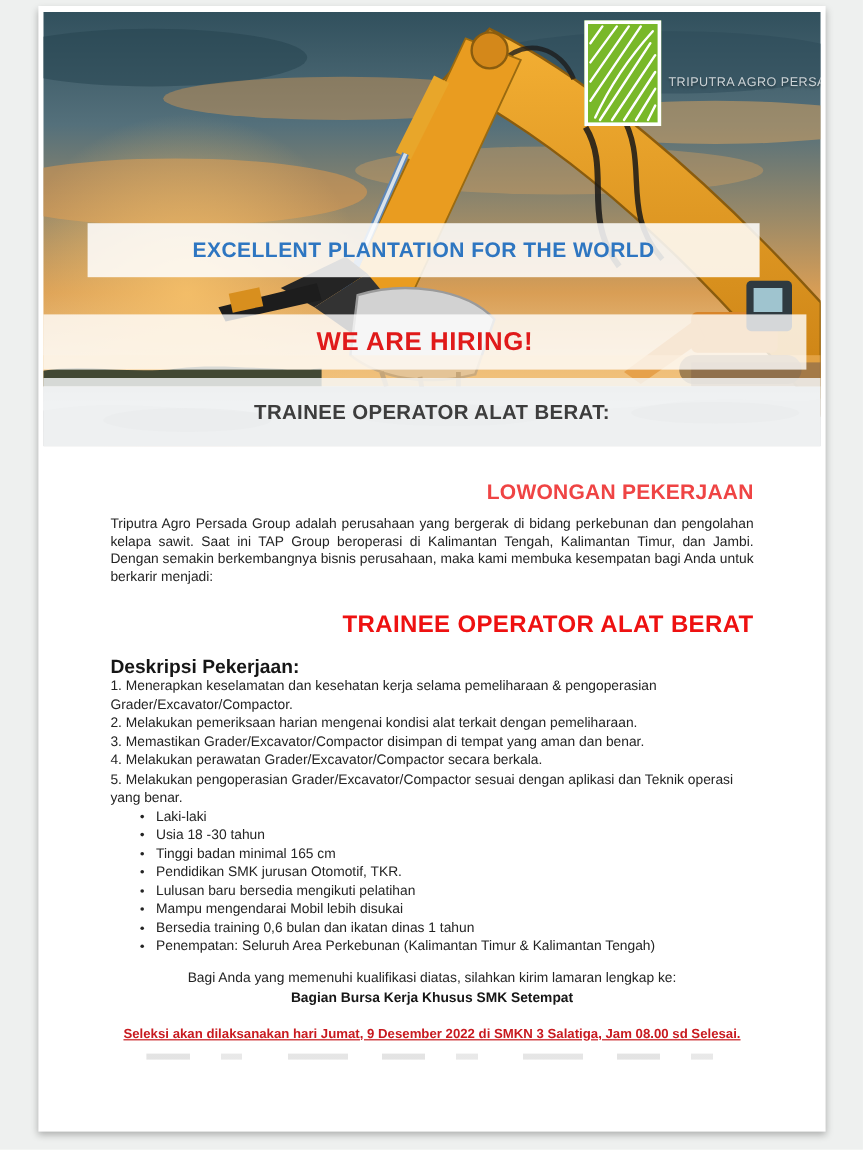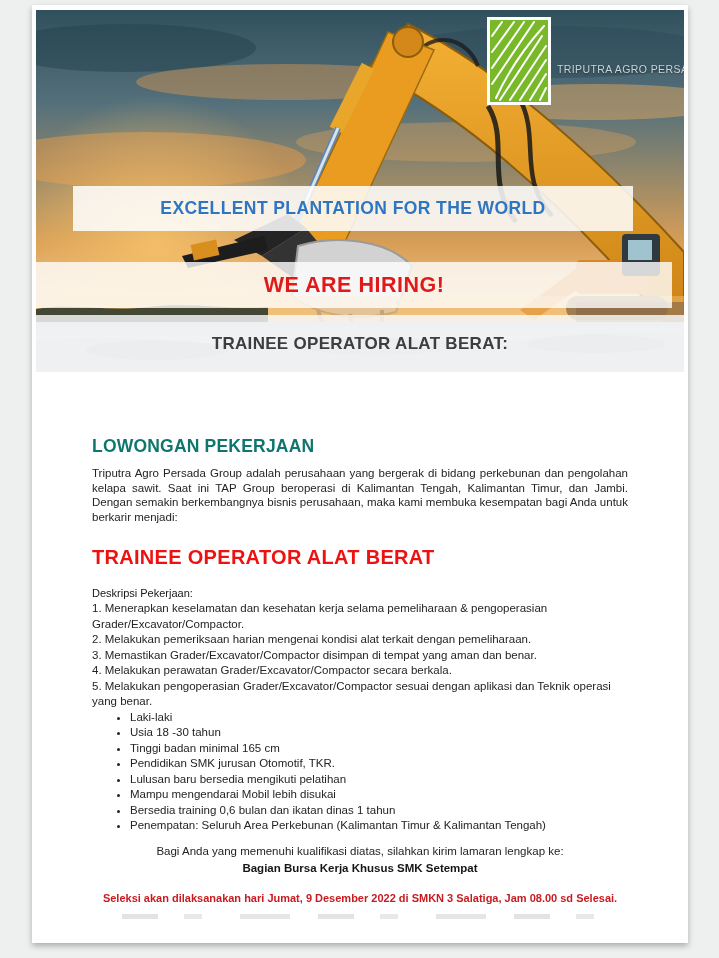--- a/index.html
+++ b/index.html
@@ -43,38 +43,38 @@
     left:0; top:305px; width:648px; height:57px;
     background:rgba(247,249,250,.82);
     flex-direction:row; 
     color:var(--c-position,#3d3d3d); font-weight:bold; font-size:17px; line-height:24px;
     letter-spacing:.3px; text-align:center;gap:38px;
   }
 
   
   .content { position:absolute; left:0; top:367px; width:656px; padding:0 60px; color:#222; }
 
-  h1.title { margin-top:64px; text-align:left; font-size:17.5px; letter-spacing:.2px; color:#0f766e; }
+  h1.title { margin-top:28px; text-align:right; font-size:17.5px; letter-spacing:.2px; color:#ef4444; }
   p.intro  { margin-top:9px; font-size:11.5px; line-height:14.5px; text-align:justify; color:#242424; }
-  h2.role  { margin-top:22px; text-align:left; font-size:20px; letter-spacing:.3px;
+  h2.role  { margin-top:22px; text-align:right; font-size:20px; letter-spacing:.3px;
              color:var(--c-role,#ee1111); }
 
-  .sect-head { margin-top:16px; font-weight:normal; font-size:11px; line-height:16px; color:#161616; }
+  .sect-head { margin-top:16px; font-weight:bold; font-size:16px; line-height:16px; color:#161616; }
   .sect-head.qual { margin-top:24px; }
   .desc .ditem { font-size:11.5px; line-height:15.5px; color:#242424; }
   ul.qual-list { margin-top:0; padding-left:38px; list-style:disc; }
   ul.qual-list li { font-size:11.5px; line-height:15.5px; color:#242424; }
 
   p.apply1 { margin-top:10px; text-align:center; font-size:11.5px; line-height:15px; color:#242424; }
   p.apply2 { margin-top:2px;  text-align:center; font-size:11.5px; line-height:15px; font-weight:bold; color:#161616; }
 
   p.note {
     margin-top:16px; margin-left:-60px; width:656px;
     display:flex; justify-content:center; white-space:nowrap;
-    font-size:11px; font-weight:bold; color:var(--c-note,#c81a1f);
+    font-size:11px; font-weight:bold; color:var(--c-note,#c81a1f);text-decoration:underline;
   }
 
   .redacted {
     margin:10px 30px 0; height:5px; opacity:.5;
     background-image:repeating-linear-gradient(90deg,
       #c8c8c8 0 36px, transparent 36px 62px,
       #d2d2d2 62px 80px, transparent 80px 118px,
       #cccccc 118px 168px, transparent 168px 196px);
   }
 </style>

